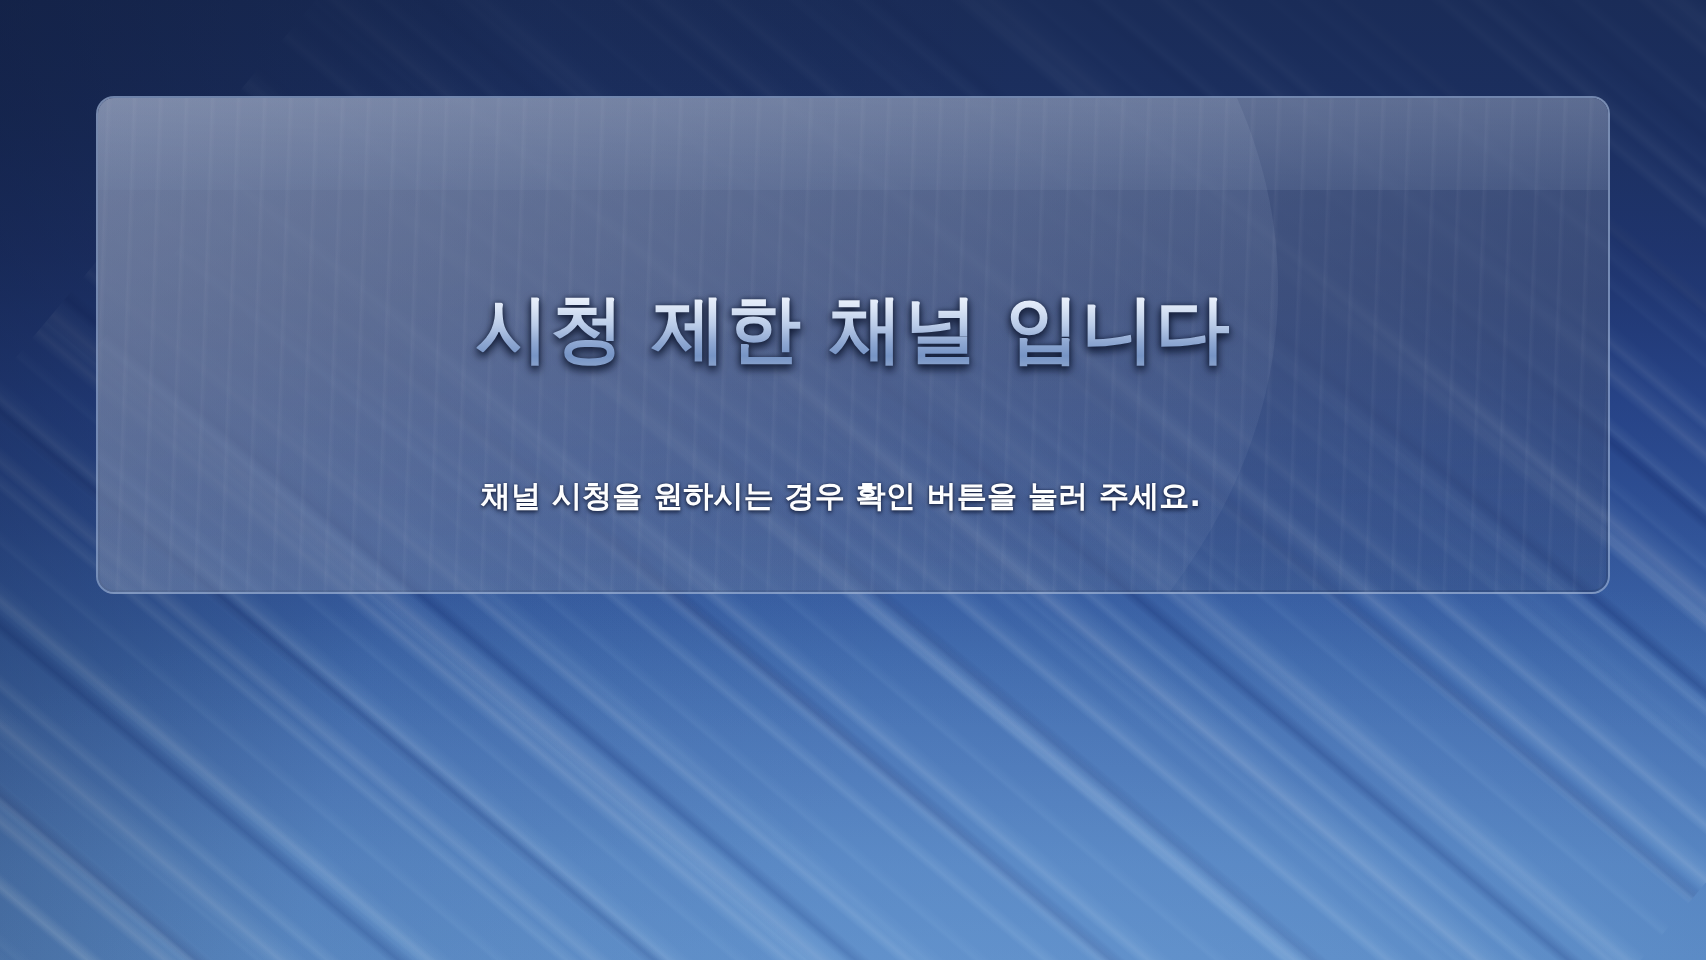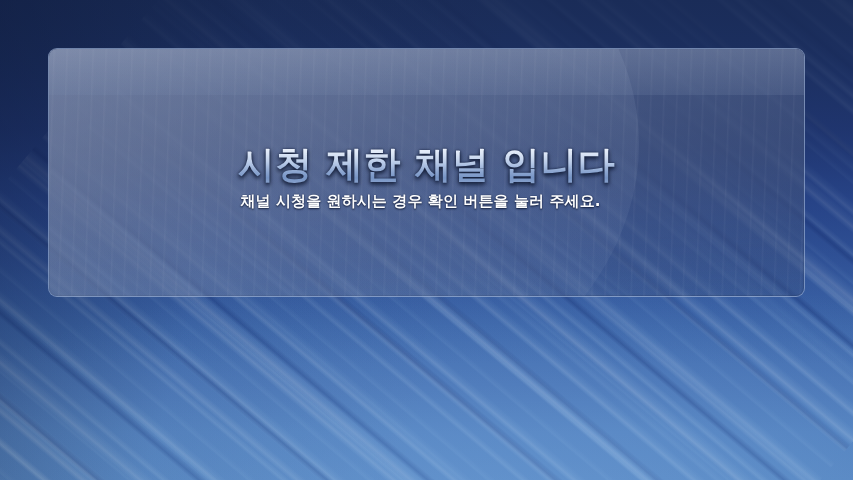--- a/index.html
+++ b/index.html
@@ -243,20 +243,21 @@
     position: absolute;
     left: 0; right: 0;
     top: 0;
     height: 100%;
     display: flex;
     flex-direction: column;
     align-items: center;
     justify-content: flex-start;
     padding-top: 97px;
     box-sizing: border-box;
+    gap: 47px;
   }
 
   .title {
     font-size: 37px;
     font-weight: bold;
     line-height: 1.02;
     letter-spacing: 0.5px;
     white-space: nowrap;
     background: linear-gradient(180deg,
       #f2f6fd 0%,

